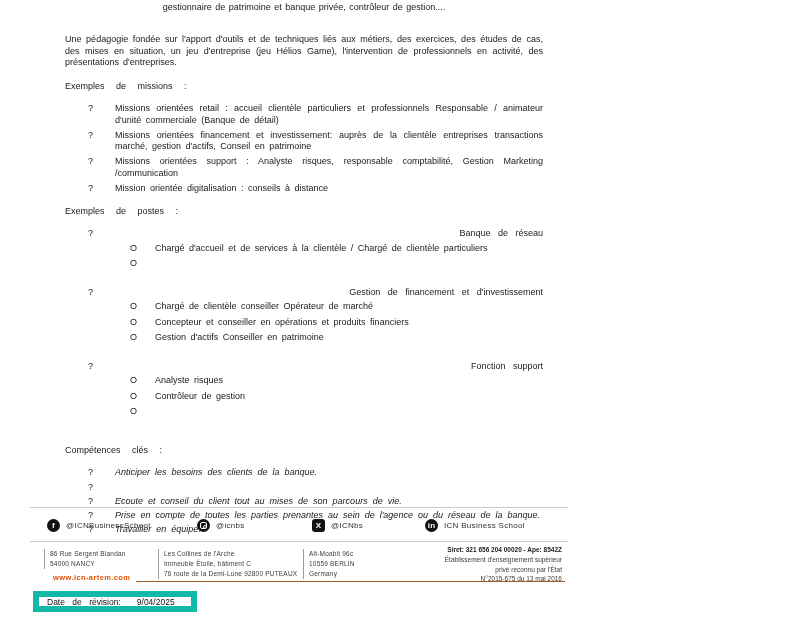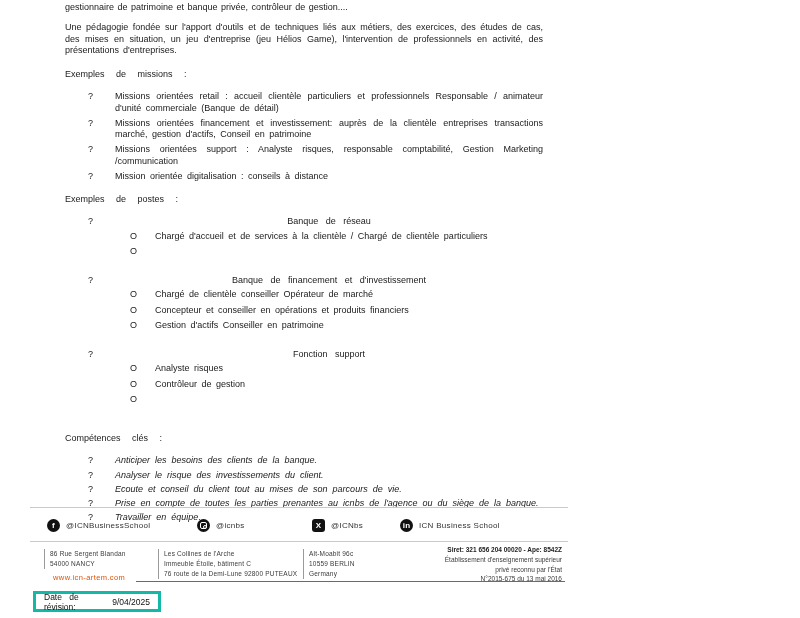--- a/index.html
+++ b/index.html
@@ -2,31 +2,31 @@
 <html><head>
 <meta charset="utf-8">
 <style>
   * { margin:0; padding:0; box-sizing:border-box; }
   html,body { background:#ffffff; }
   .page {
     position:relative; width:800px; height:618px; background:#fff;
     font-family:"Liberation Sans", sans-serif; color:#1a1a1a; overflow:hidden;
   }
   .content { position:absolute; left:65px; top:2px; width:478px; font-size:9px; line-height:1.25; }
-  .intro-line { margin-bottom:9px; word-spacing:1px; }
+  .intro-line { margin-bottom:21px; word-spacing:1px;text-align:center; }
   .para { text-align:justify; word-spacing:1.5px; margin-bottom:13px; }
   .heading { word-spacing:9px; margin-bottom:11px; }
   .li { display:flex; margin-bottom:4px; }
   .li .marker { flex:0 0 auto; }
   .l1 .marker { margin-left:23px; width:27px; }
   .l2 .marker { margin-left:65px; width:25px; }
   .li-text { flex:1 1 auto; text-align:justify; word-spacing:2px; }
   .group { margin-bottom:18px; }
   .group .l1 { margin-bottom:3px; }
-  .group .l1 .li-text { word-spacing:5px; text-align:center; }
+  .group .l1 .li-text { word-spacing:5px; text-align:right; }
   .mlist { margin-bottom:12px; }
   .clist .li { margin-bottom:3px; }
   .clist .li-text { text-align:left; word-spacing:2.5px;font-style:italic; }
   .sect-gap { height:10px; }
 
   
   .rule { position:absolute; height:1px; background:#c9c9c9; }
   .social-item { position:absolute; top:519px; display:flex; align-items:center; gap:6px;
                  font-size:8px; color:#333; letter-spacing:.3px; cursor:pointer; }
   .sicon { width:13px; height:13px; border-radius:50%; background:#111; color:#fff;
@@ -34,26 +34,26 @@
            font-size:8px; font-weight:bold; position:relative; }
   .sicon.square { border-radius:3px; }
   .ig-inner { width:7px; height:7px; border:1px solid #fff; border-radius:2px; position:relative; }
   .ig-inner::after { content:""; position:absolute; left:1.5px; top:1.5px; width:2px; height:2px;
                      border:1px solid #fff; border-radius:50%; }
   .addr { position:absolute; top:549px; border-left:1px solid #9a9a9a; padding-left:5px;
           font-size:6.5px; line-height:1.55; color:#3a3a3a; letter-spacing:.2px; }
   .legal { position:absolute; top:545px; left:398px; width:164px; text-align:right;
            font-size:6.5px; line-height:1.5; color:#3a3a3a; }
   .legal .b { font-weight:bold; color:#222; }
-  .website { position:absolute; left:53px; top:573px; font-size:7.5px; font-weight:normal;
+  .website { position:absolute; left:53px; top:573px; font-size:7.5px; font-weight:bold;
              color:#e05206; letter-spacing:.4px; cursor:pointer; }
   .www-line { position:absolute; left:136px; top:581px; width:429px; height:1px; background:#a05a2e; }
 
-  .revision-box { position:absolute; left:33px; top:591px; width:128px; height:21px;
-                  border:3px solid #14b8a6; display:flex; align-items:center;
+  .revision-box { position:absolute; left:33px; top:591px; width:164px; height:21px;
+                  border:6px solid #14b8a6; display:flex; align-items:center;
                   padding:0 8px; font-size:8.5px; color:#111; }
   .revision-box .lbl { word-spacing:5px; }
   .revision-box .val { margin-left:16px;text-align:right; }
 </style>
 </head>
 <body>
 
 <div class="page">
 
   <div class="content">
@@ -95,21 +95,21 @@
         <div class="li-text">Chargé d'accueil et de services à la clientèle / Chargé de clientèle particuliers</div>
       </div>
       <div class="li l2">
         <span class="marker">O</span>
       </div>
     </div>
 
     <div class="group">
       <div class="li l1">
         <span class="marker">?</span>
-        <div class="li-text">Banque de financement et d'investissement</div>
+        <div class="li-text">Gestion de financement et d'investissement</div>
       </div>
       <div class="li l2">
         <span class="marker">O</span>
         <div class="li-text">Chargé de clientèle conseiller Opérateur de marché</div>
       </div>
       <div class="li l2">
         <span class="marker">O</span>
         <div class="li-text">Concepteur et conseiller en opérations et produits financiers</div>
       </div>
       <div class="li l2">
@@ -140,29 +140,28 @@
 
     <div class="heading">Compétences clés :</div>
 
     <div class="clist">
       <div class="li l1">
         <span class="marker">?</span>
         <div class="li-text">Anticiper les besoins des clients de la banque.</div>
       </div>
       <div class="li l1">
         <span class="marker">?</span>
-        <div class="li-text">Analyser le risque des investissements du client.</div>
       </div>
       <div class="li l1">
         <span class="marker">?</span>
         <div class="li-text">Ecoute et conseil du client tout au mises de son parcours de vie.</div>
       </div>
       <div class="li l1">
         <span class="marker">?</span>
-        <div class="li-text">Prise en compte de toutes les parties prenantes au icnbs de l'agence ou du siège de la banque.</div>
+        <div class="li-text">Prise en compte de toutes les parties prenantes au sein de l'agence ou du réseau de la banque.</div>
       </div>
       <div class="li l1">
         <span class="marker">?</span>
         <div class="li-text">Travailler en équipe.</div>
       </div>
     </div>
   </div>
 
   <div class="rule" style="left:30px; top:507px; width:538px;"></div>
 
@@ -173,21 +172,21 @@
   <div class="social-item" style="left:197px;">
     <span class="sicon">
         <span class="ig-inner"></span>
       </span>
     <span>@icnbs</span>
   </div>
   <div class="social-item" style="left:312px;">
     <span class="sicon square">X</span>
     <span>@ICNbs</span>
   </div>
-  <div class="social-item" style="left:400px;">
+  <div class="social-item" style="left:425px;">
     <span class="sicon">in</span>
     <span>ICN Business School</span>
   </div>
 
   <div class="rule" style="left:30px; top:541px; width:538px;"></div>
 
   <div class="addr" style="left:44px;">
     <div>86 Rue Sergent Blandan</div>
     <div>54000 NANCY</div>
   </div>

